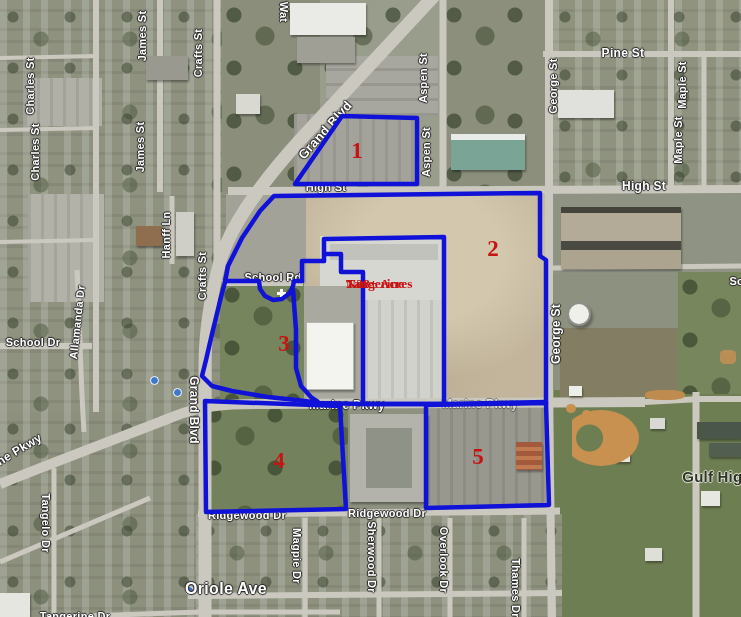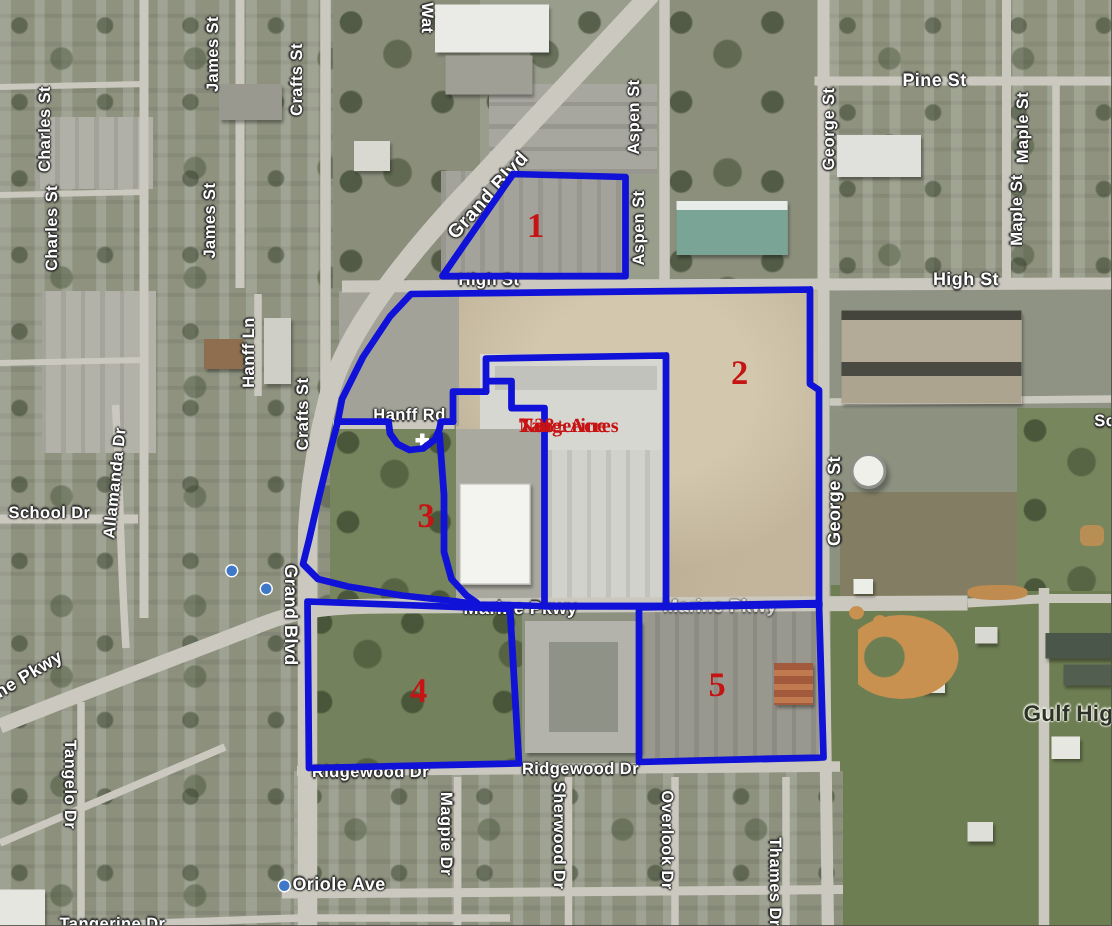--- a/index.html
+++ b/index.html
@@ -182,27 +182,27 @@
       <div class="slabel" style="left: 284px; top: 12px; transform: translate(-50%, -50%) rotate(90deg);">Wat</div>
       <div class="slabel" style="left: 423px; top: 78px; transform: translate(-50%, -50%) rotate(-90deg);">Aspen St</div>
       <div class="slabel" style="left: 426px; top: 152px; transform: translate(-50%, -50%) rotate(-90deg);">Aspen St</div>
       <div class="slabel" style="left: 623px; top: 53px; transform: translate(-50%, -50%) rotate(0deg); font-size: 12px;">Pine St</div>
       <div class="slabel" style="left: 553px; top: 86px; transform: translate(-50%, -50%) rotate(-90deg);">George St</div>
       <div class="slabel" style="left: 556px; top: 334px; transform: translate(-50%, -50%) rotate(-90deg); font-size: 12px;">George St</div>
       <div class="slabel" style="left: 682px; top: 85px; transform: translate(-50%, -50%) rotate(-90deg);">Maple St</div>
       <div class="slabel" style="left: 678px; top: 140px; transform: translate(-50%, -50%) rotate(-90deg);">Maple St</div>
       <div class="slabel" style="left: 326px; top: 187px; transform: translate(-50%, -50%) rotate(0deg);">High St</div>
       <div class="slabel" style="left: 644px; top: 186px; transform: translate(-50%, -50%) rotate(0deg); font-size: 12px;">High St</div>
-      <div class="slabel" style="left: 273px; top: 277px; transform: translate(-50%, -50%) rotate(0deg);">Hanff Rd</div>
+      <div class="slabel" style="left: 273px; top: 277px; transform: translate(-50%, -50%) rotate(0deg);">School Rd</div>
       <div class="slabel" style="left: 347px; top: 405px; transform: translate(-50%, -50%) rotate(0deg); font-size: 12px;">Marine Pkwy</div>
       <div class="slabel" style="left: 480px; top: 404px; transform: translate(-50%, -50%) rotate(0deg); opacity: 0.5; font-size: 12px;">Marine Pkwy</div>
       <div class="slabel" style="left: 8px; top: 456px; transform: translate(-50%, -50%) rotate(-31deg); font-size: 12px;">Marine Pkwy</div>
       <div class="slabel" style="left: 247px; top: 515px; transform: translate(-50%, -50%) rotate(0deg);">Ridgewood Dr</div>
       <div class="slabel" style="left: 387px; top: 513px; transform: translate(-50%, -50%) rotate(0deg);">Ridgewood Dr</div>
-      <div class="slabel" style="left: 226px; top: 589px; transform: translate(-50%, -50%) rotate(0deg); font-size: 12px;">Oriole Ave</div>
+      <div class="slabel" style="left: 226px; top: 589px; transform: translate(-50%, -50%) rotate(0deg); font-size: 16px;">Oriole Ave</div>
       <div class="slabel" style="left: 297px; top: 556px; transform: translate(-50%, -50%) rotate(90deg);">Magpie Dr</div>
       <div class="slabel" style="left: 372px; top: 557px; transform: translate(-50%, -50%) rotate(90deg);">Sherwood Dr</div>
       <div class="slabel" style="left: 444px; top: 560px; transform: translate(-50%, -50%) rotate(90deg);">Overlook Dr</div>
       <div class="slabel" style="left: 516px; top: 588px; transform: translate(-50%, -50%) rotate(90deg);">Thames Dr</div>
       <div class="slabel" style="left: 46px; top: 523px; transform: translate(-50%, -50%) rotate(90deg);">Tangelo Dr</div>
       <div class="slabel dark" style="left: 717px; top: 476px; transform: translate(-50%, -50%) rotate(0deg);">Gulf High</div>
       <div class="slabel" style="left: 75px; top: 616px; transform: translate(-50%, -50%) rotate(0deg);">Tangerine Dr</div>
       <div class="slabel" style="left: 740px; top: 281px; transform: translate(-50%, -50%) rotate(0deg);">Sch</div>
     </div>
 

